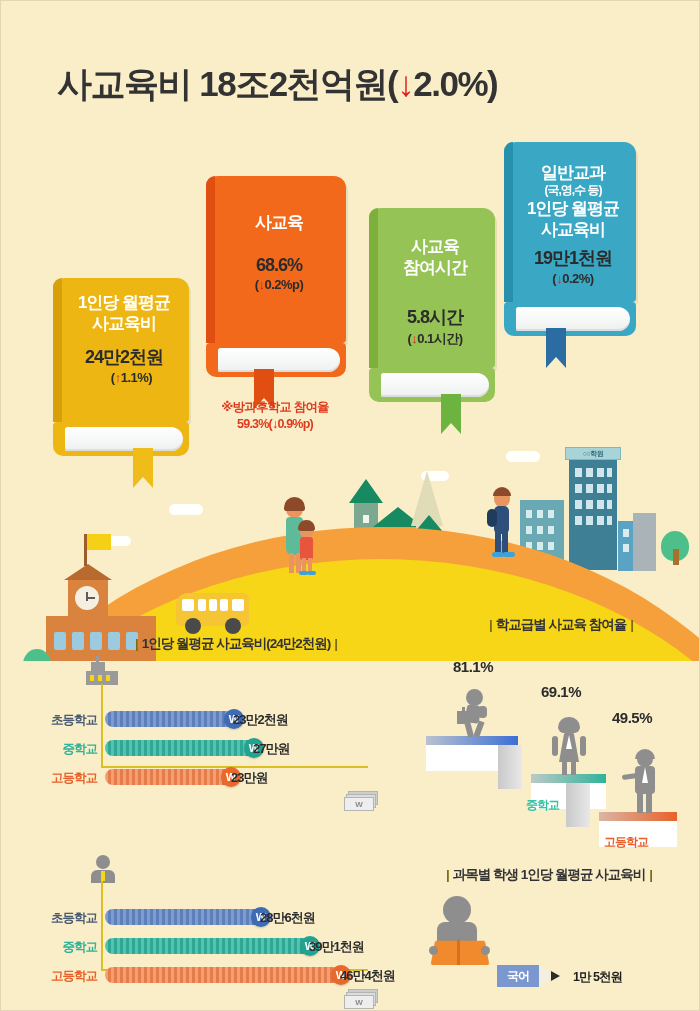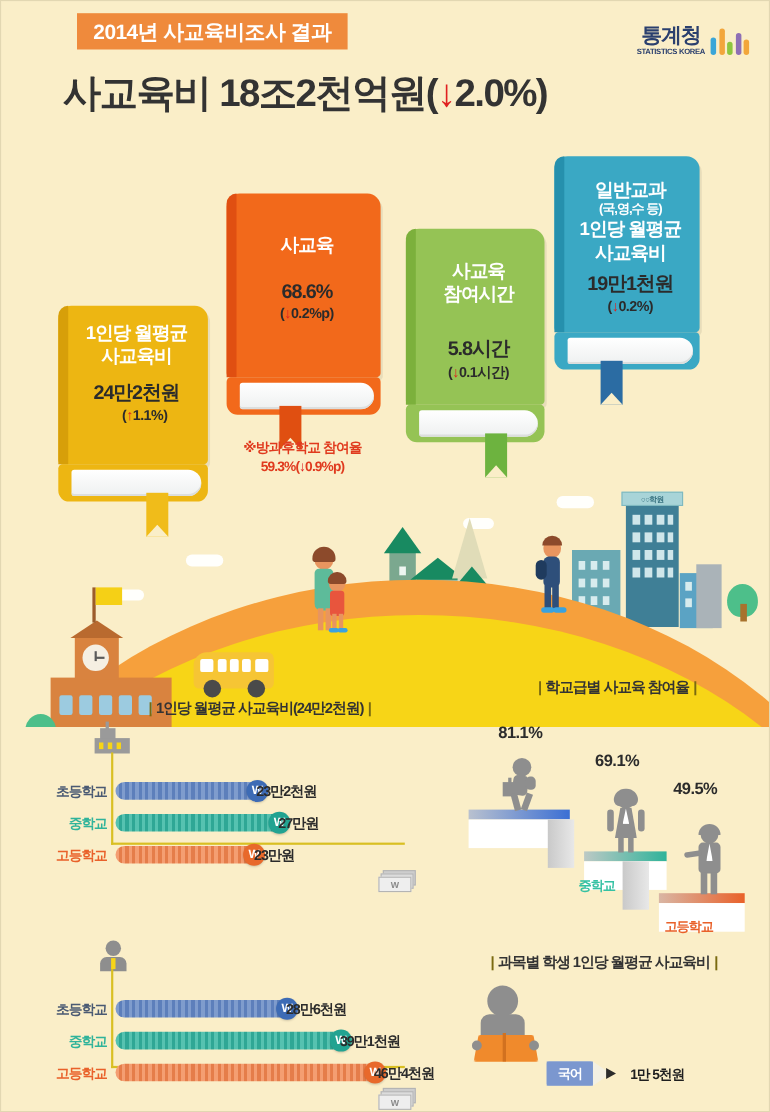--- a/index.html
+++ b/index.html
@@ -152,35 +152,21 @@
   }
   .money{
     position:absolute;width:36px;height:22px;
   }
 </style>
 </head>
 <body>
 
 <div id="page">
 
-  <div class="hdr-tag">2014년 사교육비조사 결과</div>
-
-  <div class="logo-wrap">
-    <div class="logo-text">
-      <span class="logo-ko">통계청</span>
-      <span class="logo-en">STATISTICS KOREA</span>
-    </div>
-    <span class="logo-bars">
-      <i style="height:16px;background:#3aa6d8"></i>
-      <i style="height:24px;background:#f2a63b"></i>
-      <i style="height:12px;background:#8ec63f"></i>
-      <i style="height:20px;background:#8e6fb5"></i>
-      <i style="height:14px;background:#f2a63b"></i>
-    </span>
-  </div>
+
 
   <div class="hdr-title">
     <span>사교육비 18조2천억원(</span><span class="dn-arrow">↓</span><span>2.0%)</span>
   </div>
 
   <div class="book" style="left:52px;top:277px;width:136px;">
     <div class="book-body" style="background:#edb612;height:144px;">
       <span style="position:absolute;left:0;top:0;bottom:0;width:9px;background:#d79f09;border-radius:12px 0 0 0;"></span>
       <div class="book-title" style="padding-left:6px;">
         <div>1인당 월평균</div>

